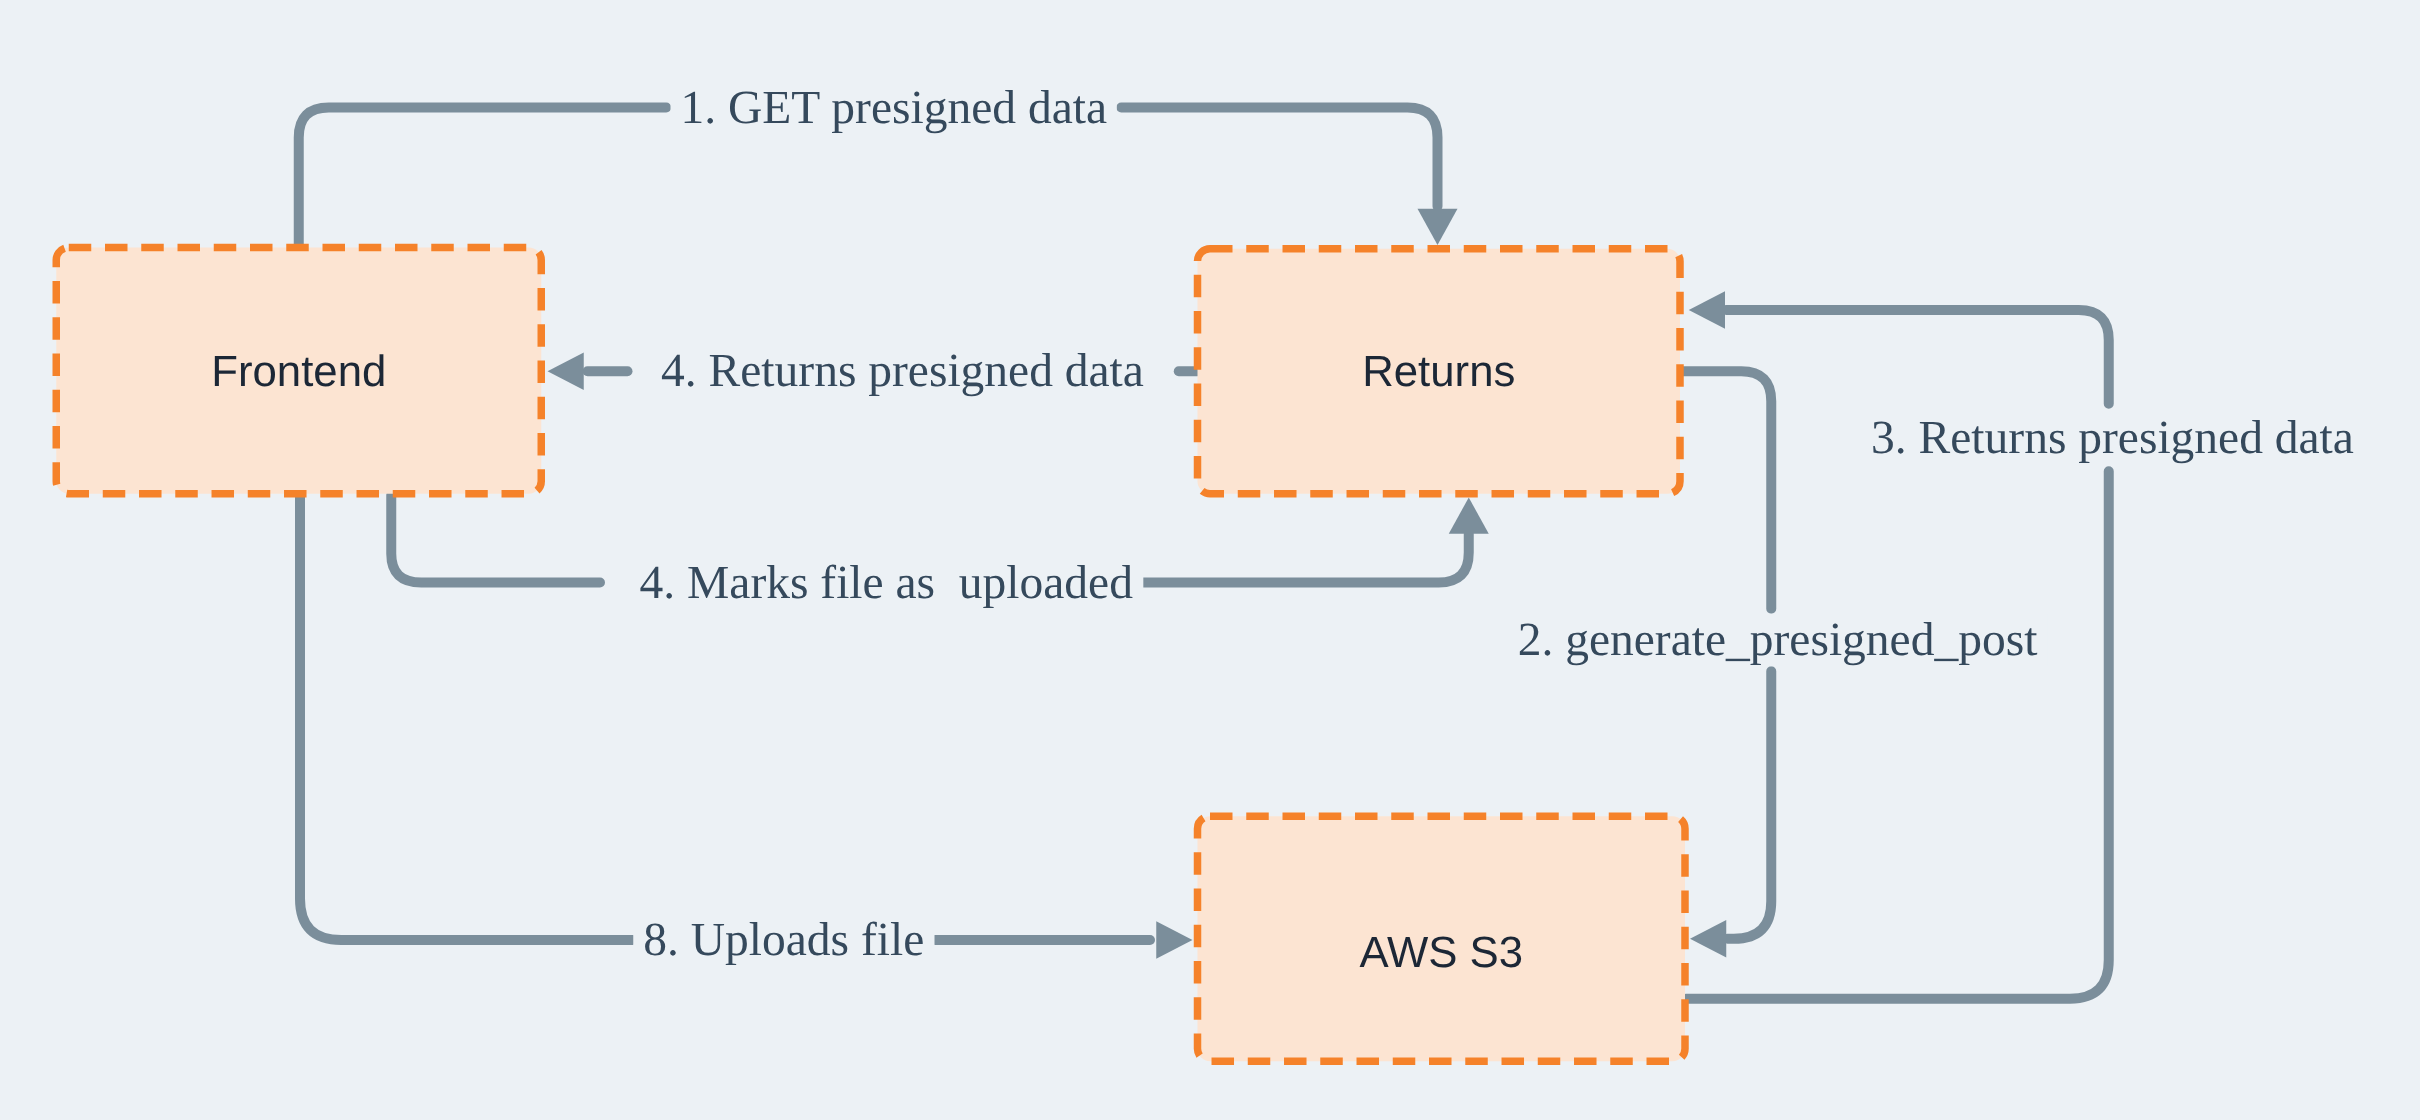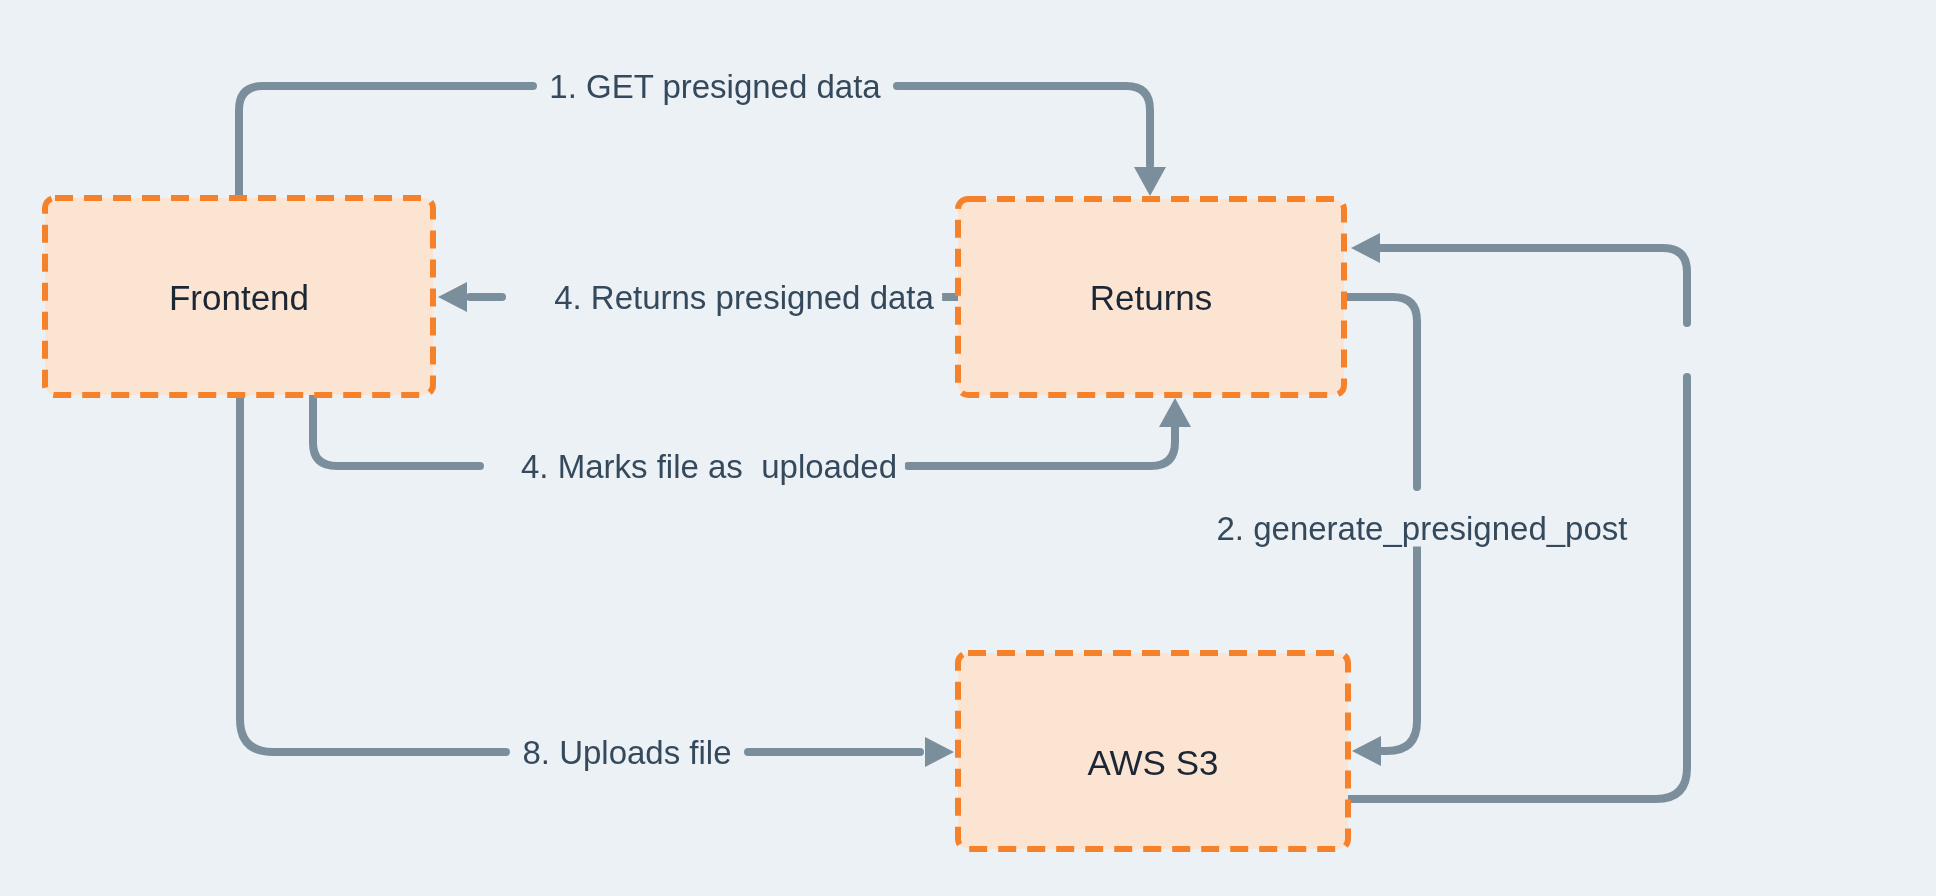--- a/index.html
+++ b/index.html
@@ -27,25 +27,26 @@
     stroke-width:6;
     stroke-dasharray:18 11;
   }
   .label{
     position:absolute;
     transform:translate(-50%,-50%);
     white-space:pre;
     line-height:1;
   }
   .edge-label{
-    font-size:33px;
+    font-size:38px;
     font-weight:500;
     color:var(--edge-text);
     background:var(--bg);
     padding:2px 8px;
+    font-family:Liberation Serif, serif;
   }
   .node-label{
     font-size:35px;
     font-weight:500;
     color:var(--node-text);
     background:transparent;
   }
 </style>
 </head>
 <body>
@@ -81,18 +82,19 @@
     <rect class="node-box" x="45" y="198" width="388" height="197" rx="10"></rect>
     <rect class="node-box" x="958" y="199" width="386" height="196" rx="10"></rect>
     <rect class="node-box" x="958" y="653" width="390" height="196" rx="10"></rect>
   </svg>
 
   <div class="label node-label" style="left:239px;top:297px;text-align:center;">Frontend</div>
   <div class="label node-label" style="left:1151px;top:297px;">Returns</div>
   <div class="label node-label" style="left:1153px;top:751px;margin-top:11px;">AWS S3</div>
 
   <div class="label edge-label" style="left:715px;top:86px;">1. GET presigned data</div>
-  <div class="label edge-label" style="left:1422px;top:512px;margin-top:16px;">2. generate_presigned_post</div>
-  <div class="label edge-label" style="left:744px;top:297px;">4. Returns presigned data</div>
+  <div class="label edge-label" style="left:1422px;top:512px;">2. generate_presigned_post</div>
+  <div class="label edge-label" style="left:1690px;top:350px;">3. Returns presigned data</div>
+  <div class="label edge-label" style="left:722px;top:297px;">4. Returns presigned data</div>
   <div class="label edge-label" style="left:627px;top:752px;">8. Uploads file</div>
   <div class="label edge-label" style="left:709px;top:466px;">4. Marks file as  uploaded</div>
 
 </div>
 
 </body></html>

